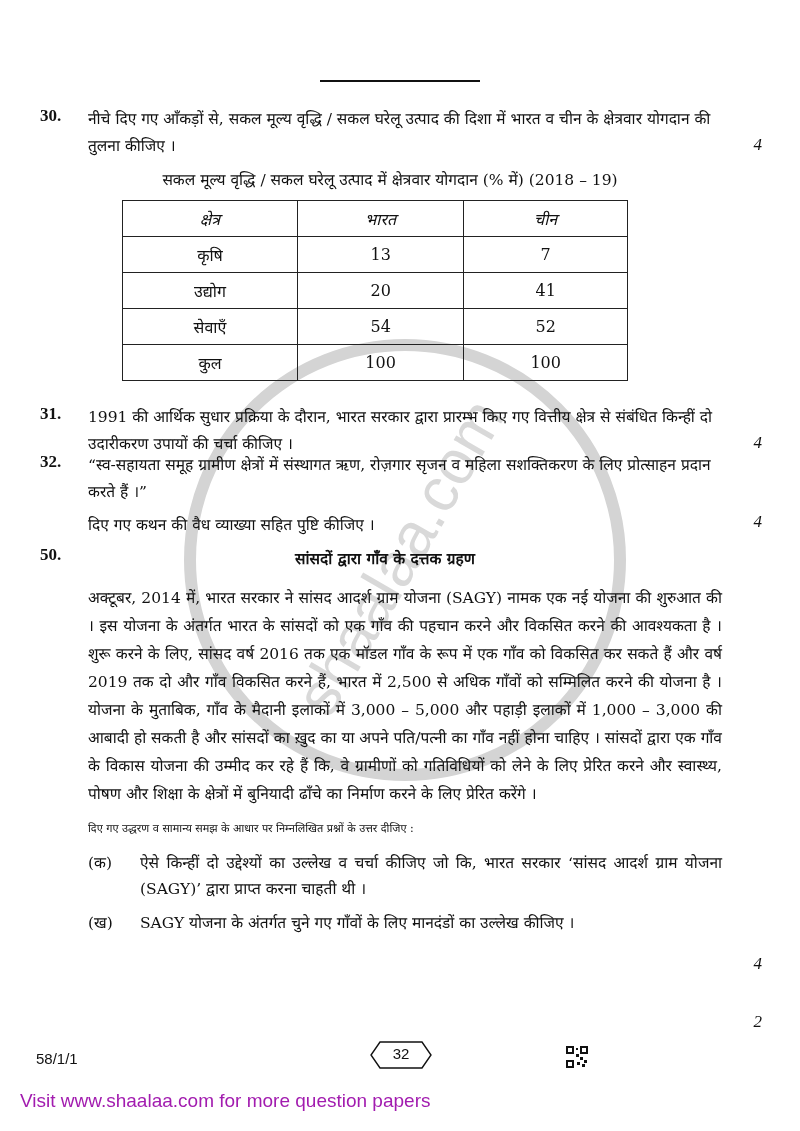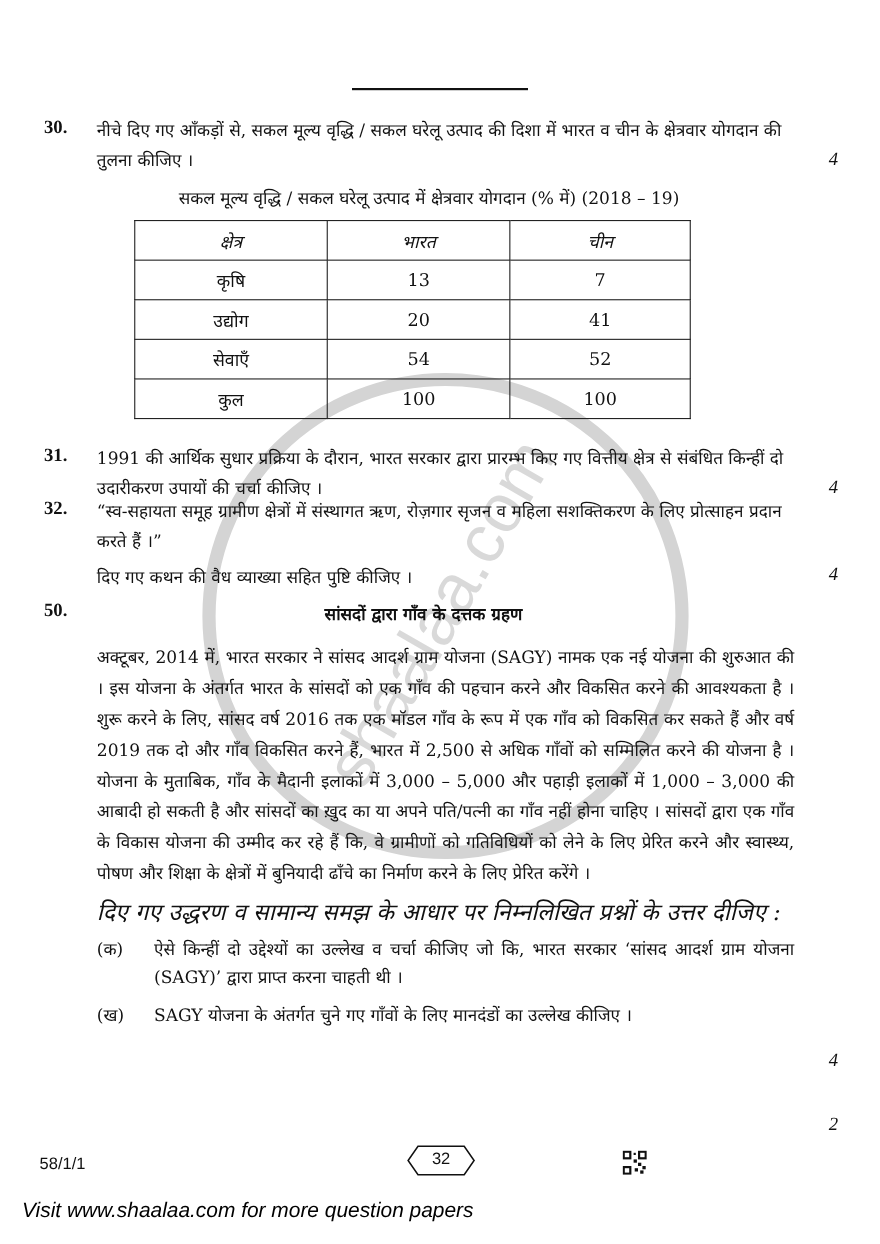--- a/index.html
+++ b/index.html
@@ -17,21 +17,21 @@
   table.data th{font-style:italic;}
   .passage-title{text-align:center;font-weight:bold;font-size:15.5px;margin:0 0 6px -40px;}
   .passage{text-align:justify;font-size:15.5px;line-height:28px;margin-top:12px;}
   .sub{position:relative;margin-top:8px;}
   .sublabel{position:absolute;left:0;top:0;font-size:15.5px;}
   .subtext{margin-left:52px;text-align:justify;line-height:26px;font-size:15.5px;}
   .footer-code{position:absolute;left:36px;top:1050px;font-size:15px;font-family:"Liberation Sans",sans-serif;}
   .pagenum{position:absolute;left:370px;top:1041px;width:62px;height:28px;}
   .pagenum span{position:absolute;left:0;top:4px;width:62px;text-align:center;font-size:15px;font-family:"Liberation Sans",sans-serif;}
   .qr{position:absolute;left:566px;top:1046px;width:22px;height:22px;}
-  .visit{position:absolute;left:20px;top:1090px;font-family:"Liberation Sans",sans-serif;font-size:19px;color:#000000;font-style:italic;}
+  .visit{position:absolute;left:20px;top:1090px;font-family:"Liberation Sans",sans-serif;font-size:19px;color:#a21caf;}
   .watermark{position:absolute;left:170px;top:325px;width:470px;height:470px;pointer-events:none;}
 </style>
 </head>
 <body>
 
 <div class="page">
 
   <svg class="watermark" viewBox="0 0 470 470">
     <circle cx="235" cy="235" r="215" fill="none" stroke="#d4d4d4" stroke-width="12"></circle>
     <text x="235" y="250" text-anchor="middle" font-size="62" fill="#d9d9d9" font-family="Liberation Sans, sans-serif" transform="rotate(-60 235 235)">shaalaa.com</text>
@@ -86,21 +86,21 @@
     <div class="qbody">“स्व-सहायता समूह ग्रामीण क्षेत्रों में संस्थागत ऋण, रोज़गार सृजन व महिला सशक्तिकरण के लिए प्रोत्साहन प्रदान करते हैं ।”</div>
     <div class="qbody" style="margin-top:6px;">दिए गए कथन की वैध व्याख्या सहित पुष्टि कीजिए ।</div>
     <div class="marks" style="top:60px;">4</div>
   </div>
 
   <div class="q" style="top:545px;">
     <div class="qnum">50.</div>
     <div class="qbody">
       <div class="passage-title">सांसदों द्वारा गाँव के दत्तक ग्रहण</div>
       <div class="passage">अक्टूबर, 2014 में, भारत सरकार ने सांसद आदर्श ग्राम योजना (SAGY) नामक एक नई योजना की शुरुआत की । इस योजना के अंतर्गत भारत के सांसदों को एक गाँव की पहचान करने और विकसित करने की आवश्यकता है । शुरू करने के लिए, सांसद वर्ष 2016 तक एक मॉडल गाँव के रूप में एक गाँव को विकसित कर सकते हैं और वर्ष 2019 तक दो और गाँव विकसित करने हैं, भारत में 2,500 से अधिक गाँवों को सम्मिलित करने की योजना है । योजना के मुताबिक, गाँव के मैदानी इलाकों में 3,000 – 5,000 और पहाड़ी इलाकों में 1,000 – 3,000 की आबादी हो सकती है और सांसदों का ख़ुद का या अपने पति/पत्नी का गाँव नहीं होना चाहिए । सांसदों द्वारा एक गाँव के विकास योजना की उम्मीद कर रहे हैं कि, वे ग्रामीणों को गतिविधियों को लेने के लिए प्रेरित करने और स्वास्थ्य, पोषण और शिक्षा के क्षेत्रों में बुनियादी ढाँचे का निर्माण करने के लिए प्रेरित करेंगे ।</div>
-      <div style="margin-top:8px;font-size:21px;line-height:26px;font-style:italic;">दिए गए उद्धरण व सामान्य समझ के आधार पर निम्नलिखित प्रश्नों के उत्तर दीजिए :</div>
+      <div style="margin-top:8px;font-size:11px;line-height:26px;">दिए गए उद्धरण व सामान्य समझ के आधार पर निम्नलिखित प्रश्नों के उत्तर दीजिए :</div>
       <div class="sub">
         <span class="sublabel">(क)</span>
         <div class="subtext">ऐसे किन्हीं दो उद्देश्यों का उल्लेख व चर्चा कीजिए जो कि, भारत सरकार ‘सांसद आदर्श ग्राम योजना (SAGY)’ द्वारा प्राप्त करना चाहती थी ।</div>
       </div>
       <div class="sub">
         <span class="sublabel">(ख)</span>
         <div class="subtext">SAGY योजना के अंतर्गत चुने गए गाँवों के लिए मानदंडों का उल्लेख कीजिए ।</div>
       </div>
     </div>
   </div>

